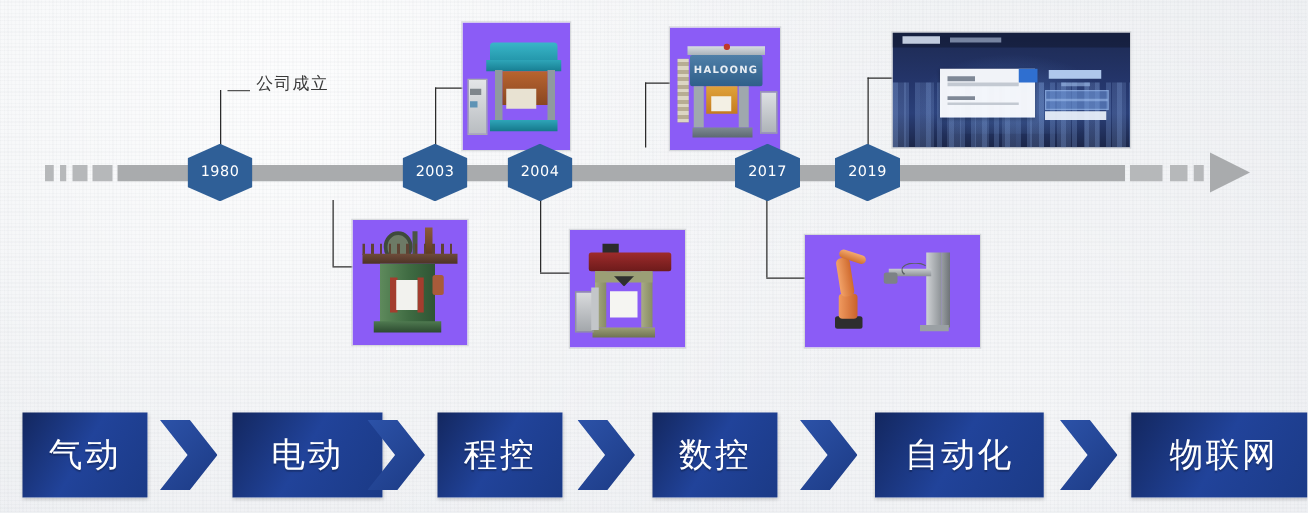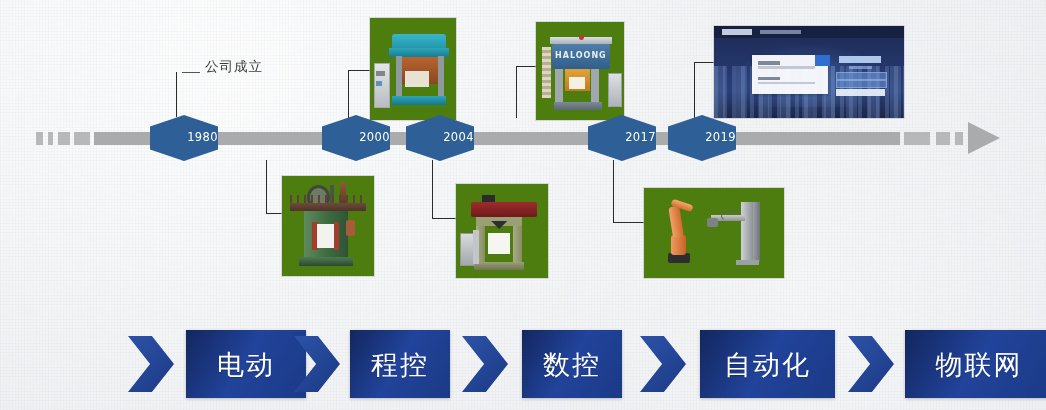--- a/index.html
+++ b/index.html
@@ -59,29 +59,29 @@
     top: -6px;
     width: 0; height: 0;
     border-top: 16px solid transparent;
     border-bottom: 16px solid transparent;
     border-left: 32px solid #a9abad;
   }
 
   
   .hex {
     position: absolute;
-    width: 68px;
+    width: 52px;
     height: 46px;
     top: 115px;
     background: #2f5f97;
     clip-path: polygon(50% 0%, 100% 25%, 100% 75%, 50% 100%, 0% 75%, 0% 25%);
     z-index: 5;
     display: flex;
     align-items: center;
-    justify-content: flex-end;
+    justify-content: center;
     box-shadow: 0 1px 2px rgba(0,0,0,0.18);
   }
   .hex-label {
     color: #ffffff;
     font-size: 11.5px;
     letter-spacing: 0.4px;
     font-family: "DejaVu Sans", sans-serif;
     line-height: 1;
     user-select: none;
   }
@@ -123,21 +123,21 @@
   .photo {
     position: absolute;
     background: #ffffff;
     z-index: 4;
     overflow: hidden;
     box-shadow: 0 0 0 1px rgba(190,193,197,0.55);
   }
   .photo-inner { position: absolute; inset: 0; }
 
   
-  .m-bg { position:absolute; inset:0; background:#4d7c0f; }
+  .m-bg { position:absolute; inset:0; background:#8b5cf6; }
 
   
   .p2007 .press-top { position:absolute; left:26%; top:16%; width:62%; height:17%;
       background:linear-gradient(180deg,#39b6c8,#1f8fa4); border-radius:3px 3px 0 0; }
   .p2007 .press-top2 { position:absolute; left:22%; top:29%; width:70%; height:9%;
       background:linear-gradient(180deg,#2ea5b8,#177e92); }
   .p2007 .col-l { position:absolute; left:30%; top:37%; width:7%; height:45%; background:#8f9aa0; }
   .p2007 .col-r { position:absolute; left:79%; top:37%; width:7%; height:45%; background:#8f9aa0; }
   .p2007 .core { position:absolute; left:37%; top:38%; width:42%; height:27%;
       background:linear-gradient(180deg,#b8642f,#8a4721); }
@@ -379,21 +379,21 @@
 
   <div class="conn-v" style="left:694px; top:62px;  height:56px;"></div>
   <div class="conn-h" style="left:694px; top:62px;  width:22px;"></div>
 
   <div id="founding-note">公司成立</div>
 
   <div class="hex" style="left:150px;">
     <span class="hex-label">1980</span>
   </div>
   <div class="hex" style="left:322px;">
-    <span class="hex-label">2000</span>
+    <span class="hex-label">2003</span>
   </div>
   <div class="hex" style="left:406px;">
     <span class="hex-label">2004</span>
   </div>
   <div class="hex" style="left:588px;">
     <span class="hex-label">2017</span>
   </div>
   <div class="hex" style="left:668px;">
     <span class="hex-label">2019</span>
   </div>
@@ -492,20 +492,23 @@
       <div class="g-col"></div>
         <div class="g-col2"></div>
       <div class="g-beam"></div>
         <div class="g-head"></div>
       <div class="g-hose"></div>
         <div class="g-foot"></div>
     </div>
   </div>
 
   <div id="flow">
+    <div class="flow-box" style="left:18px; width:100px;">
+      <span class="flow-label">气动</span>
+    </div>
     <div class="flow-arrow" style="left:128px;"></div>
 
     <div class="flow-box" style="left:186px; width:120px;">
       <span class="flow-label">电动</span>
     </div>
     <div class="flow-arrow" style="left:294px;"></div>
 
     <div class="flow-box" style="left:350px; width:100px;">
       <span class="flow-label">程控</span>
     </div>

